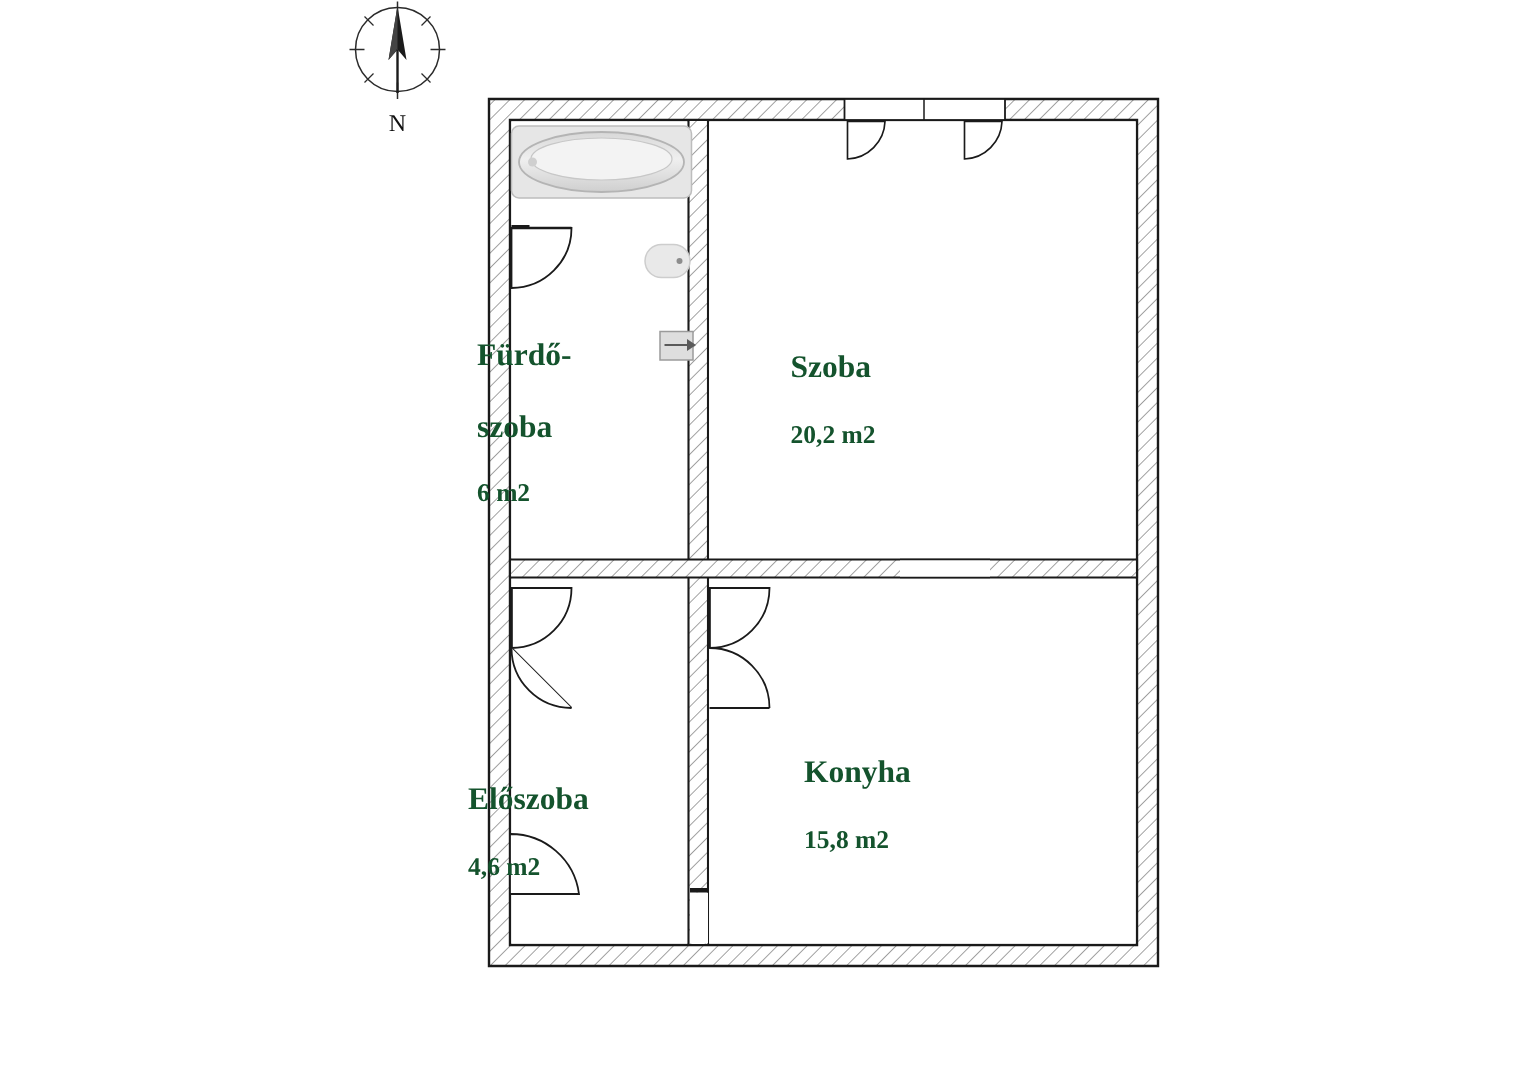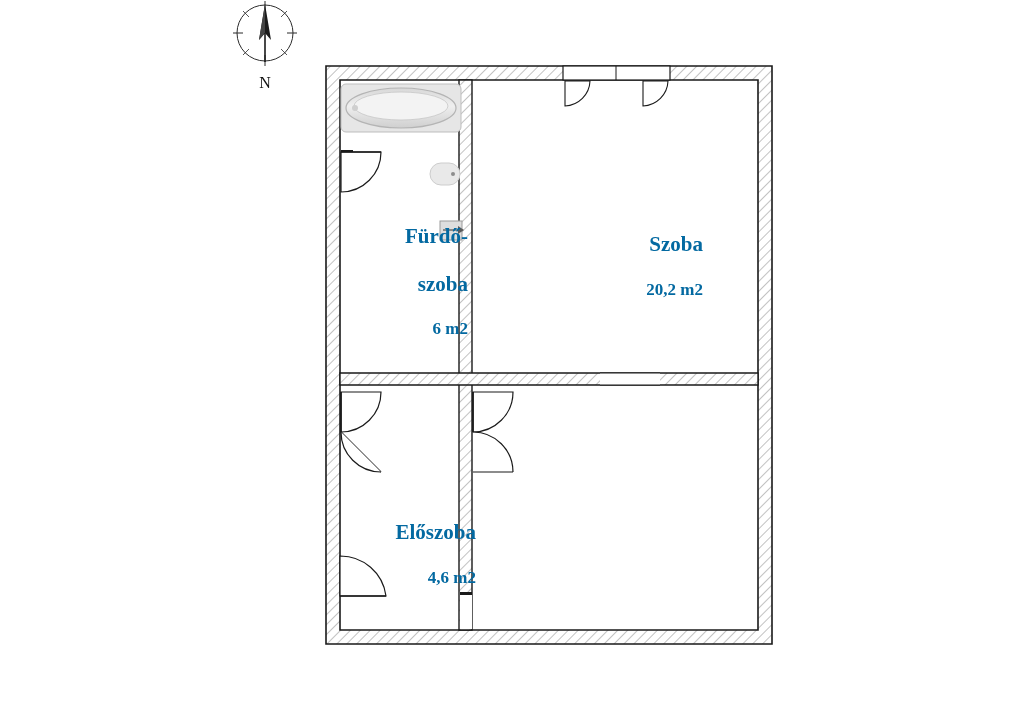--- a/index.html
+++ b/index.html
@@ -18,24 +18,24 @@
   #floorplan {
     position: absolute;
     left: 0;
     top: 0;
     width: 1024px;
     height: 710px;
   }
 
   .room-label {
     position: absolute;
-    text-align: right;
+    text-align: left;
     font-family: "Liberation Serif", serif;
     font-weight: bold;
-    color: #0369a1;
+    color: #14532d;
     line-height: 1.28;
     white-space: pre-line;
     user-select: none;
   }
 
   .room-label .name {
     display: block;
     font-size: 21px;
   }
   .room-label .area {
@@ -203,15 +203,17 @@
   <span class="name">Szoba</span>
   <span class="area">20,2 m2</span>
 </div>
 
 <div class="room-label" id="label-eloszoba">
   <span class="name">Előszoba</span>
   <span class="area">4,6 m2</span>
 </div>
 
 <div class="room-label" id="label-konyha">
+  <span class="name">Konyha</span>
+  <span class="area">15,8 m2</span>
 </div>
 
 <div id="compass-label">N</div>
 
 </body></html>

